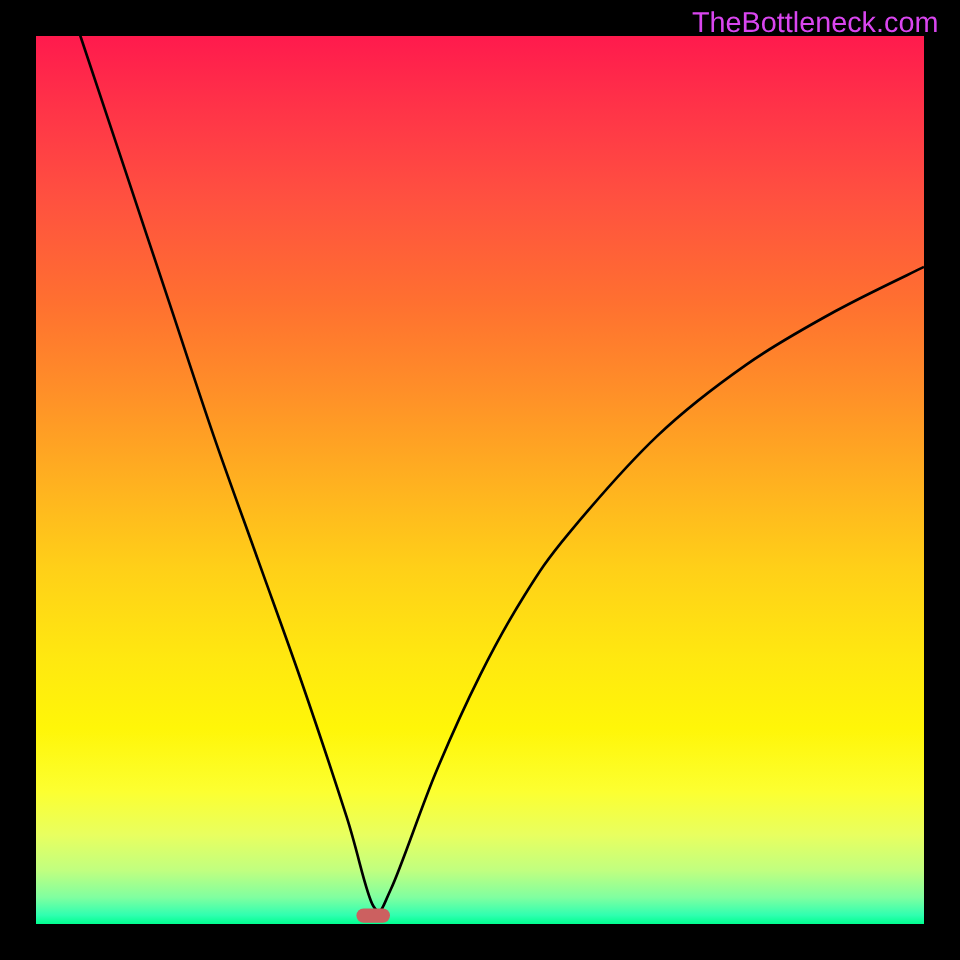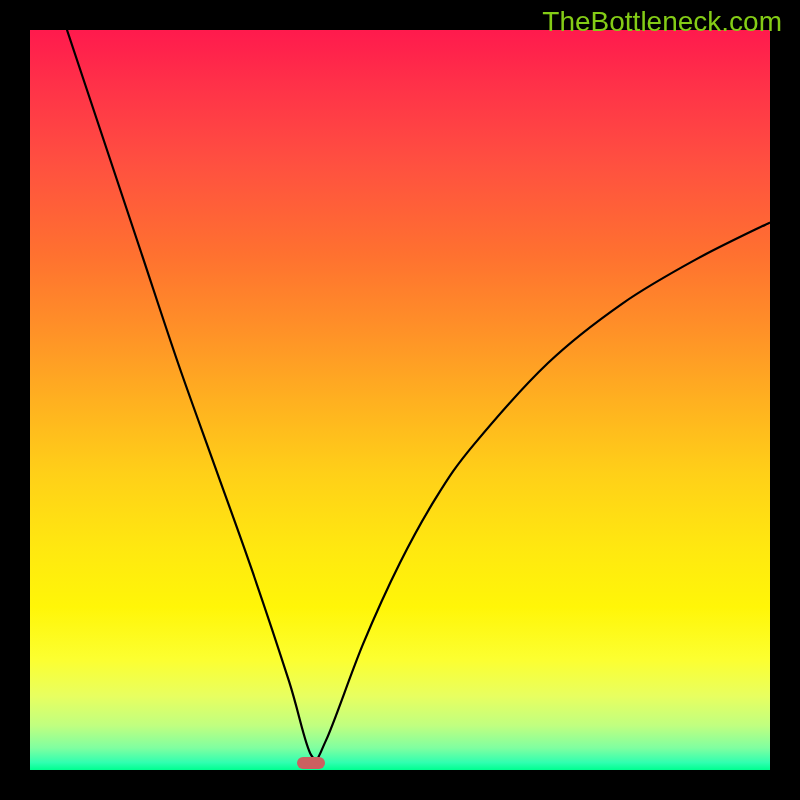--- a/index.html
+++ b/index.html
@@ -8,22 +8,22 @@
     width: 800px;
     height: 800px;
     background: #000;
     position: relative;
     font-family: Arial, sans-serif;
   }
   .watermark {
     position: absolute;
     top: 6px;
     right: 18px;
-    color: #84cc16;
-    font-size: 28px;
+    color: #d946ef;
+    font-size: 24px;
     font-weight: 400;
     z-index: 10;
   }
   .plot-area {
     position: absolute;
     left: 30px;
     top: 30px;
     width: 740px;
     height: 740px;
   }

